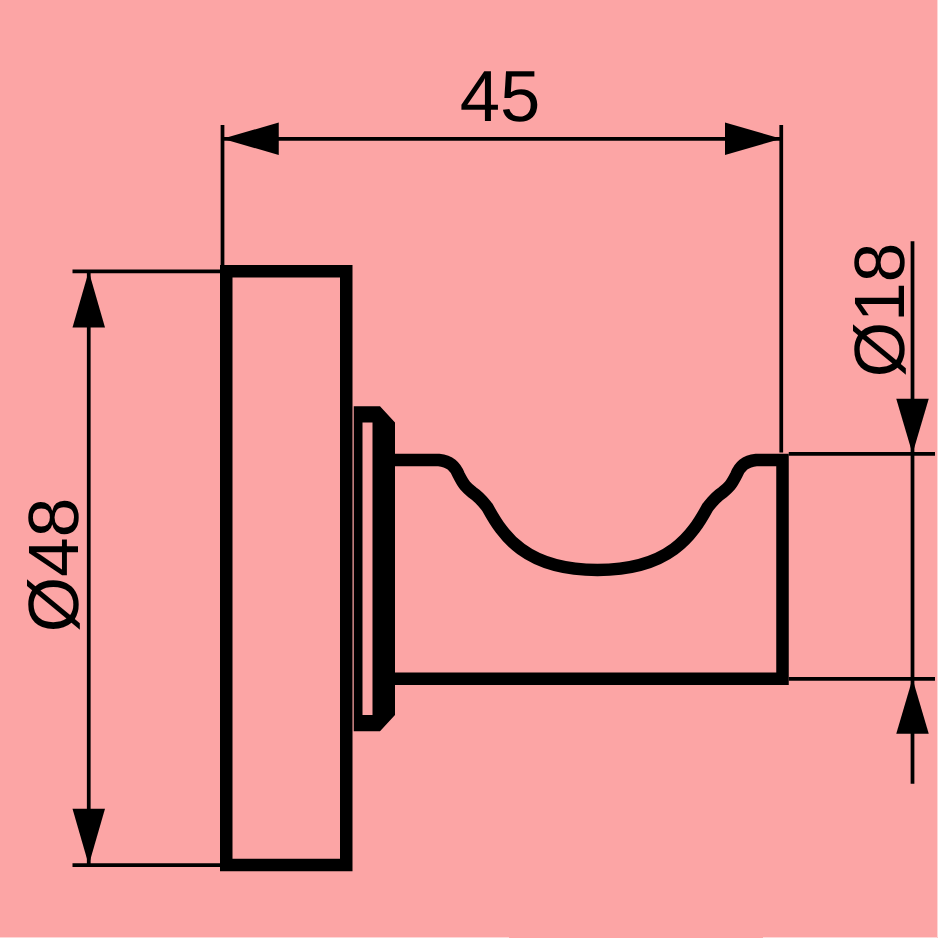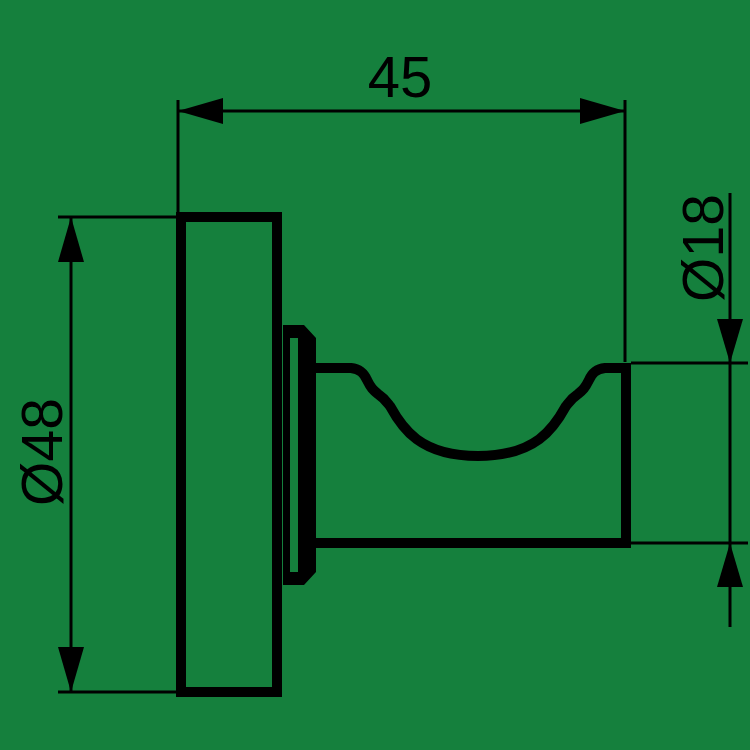--- a/index.html
+++ b/index.html
@@ -7,21 +7,21 @@
     padding: 0;
     background: #ffffff;
     width: 750px;
     height: 750px;
     overflow: hidden;
   }
   .canvas {
     position: relative;
     width: 750px;
     height: 750px;
-    background: #15803d;
+    background: #fca5a5;
   }
   svg { display: block; }
   .outline-thick {
     stroke: #000000;
     stroke-width: 10;
     fill: none;
     stroke-linejoin: miter;
   }
   .outline-plate {
     stroke: #000000;

